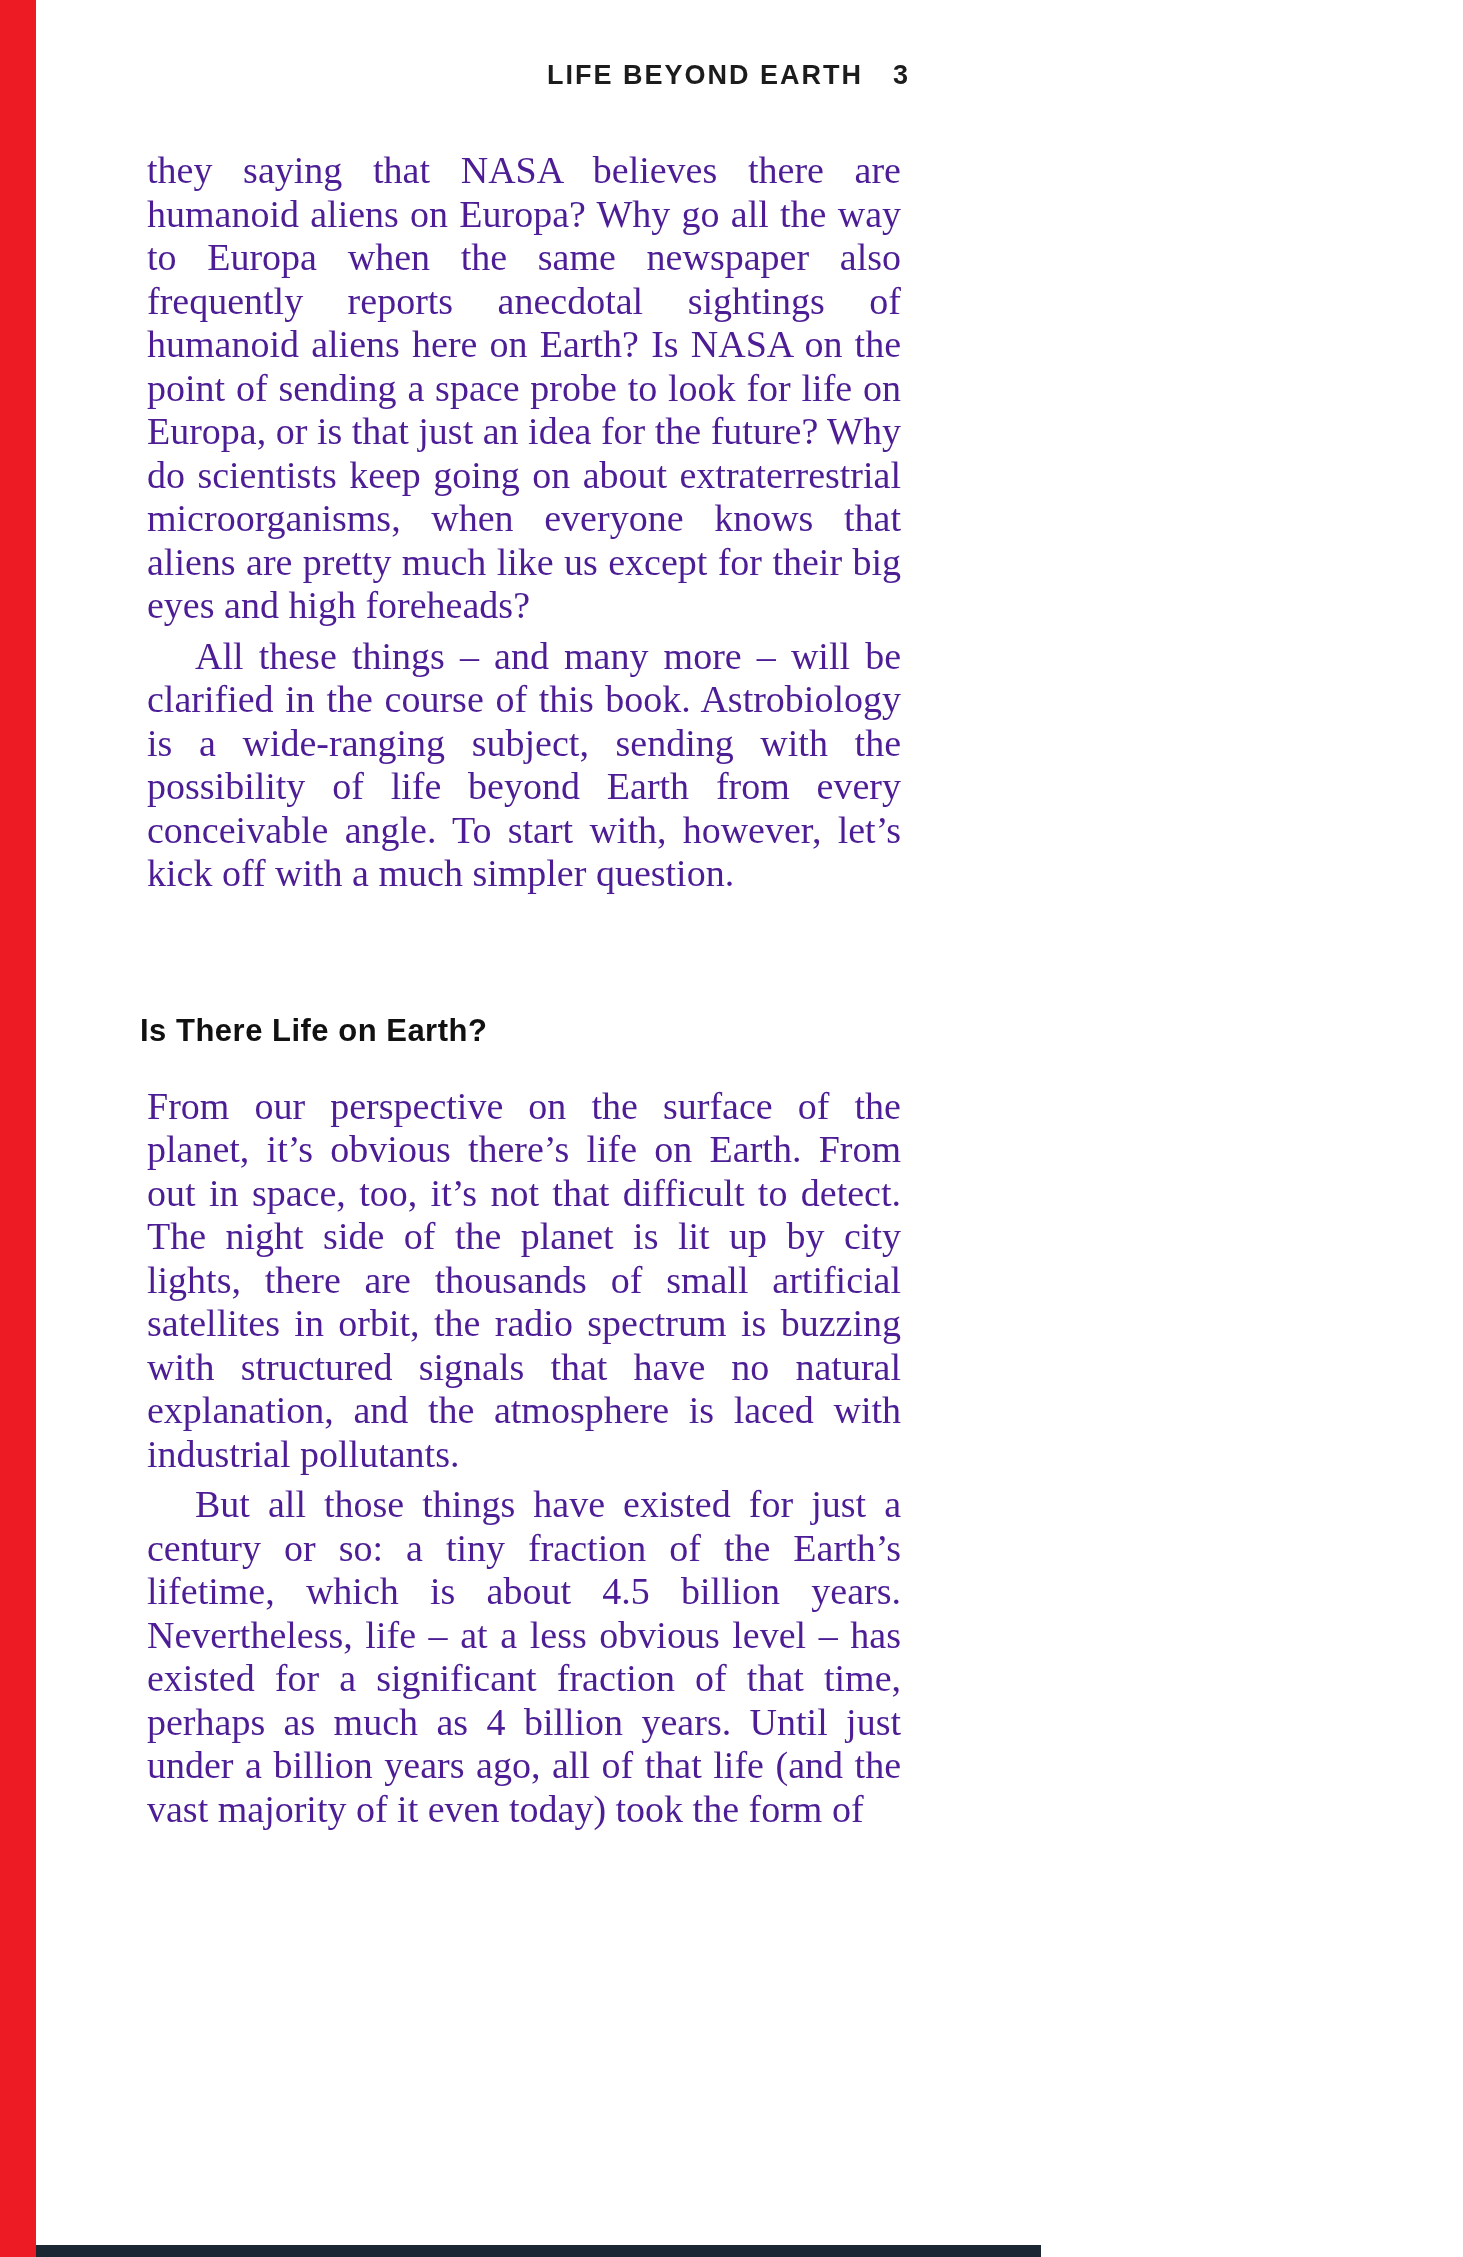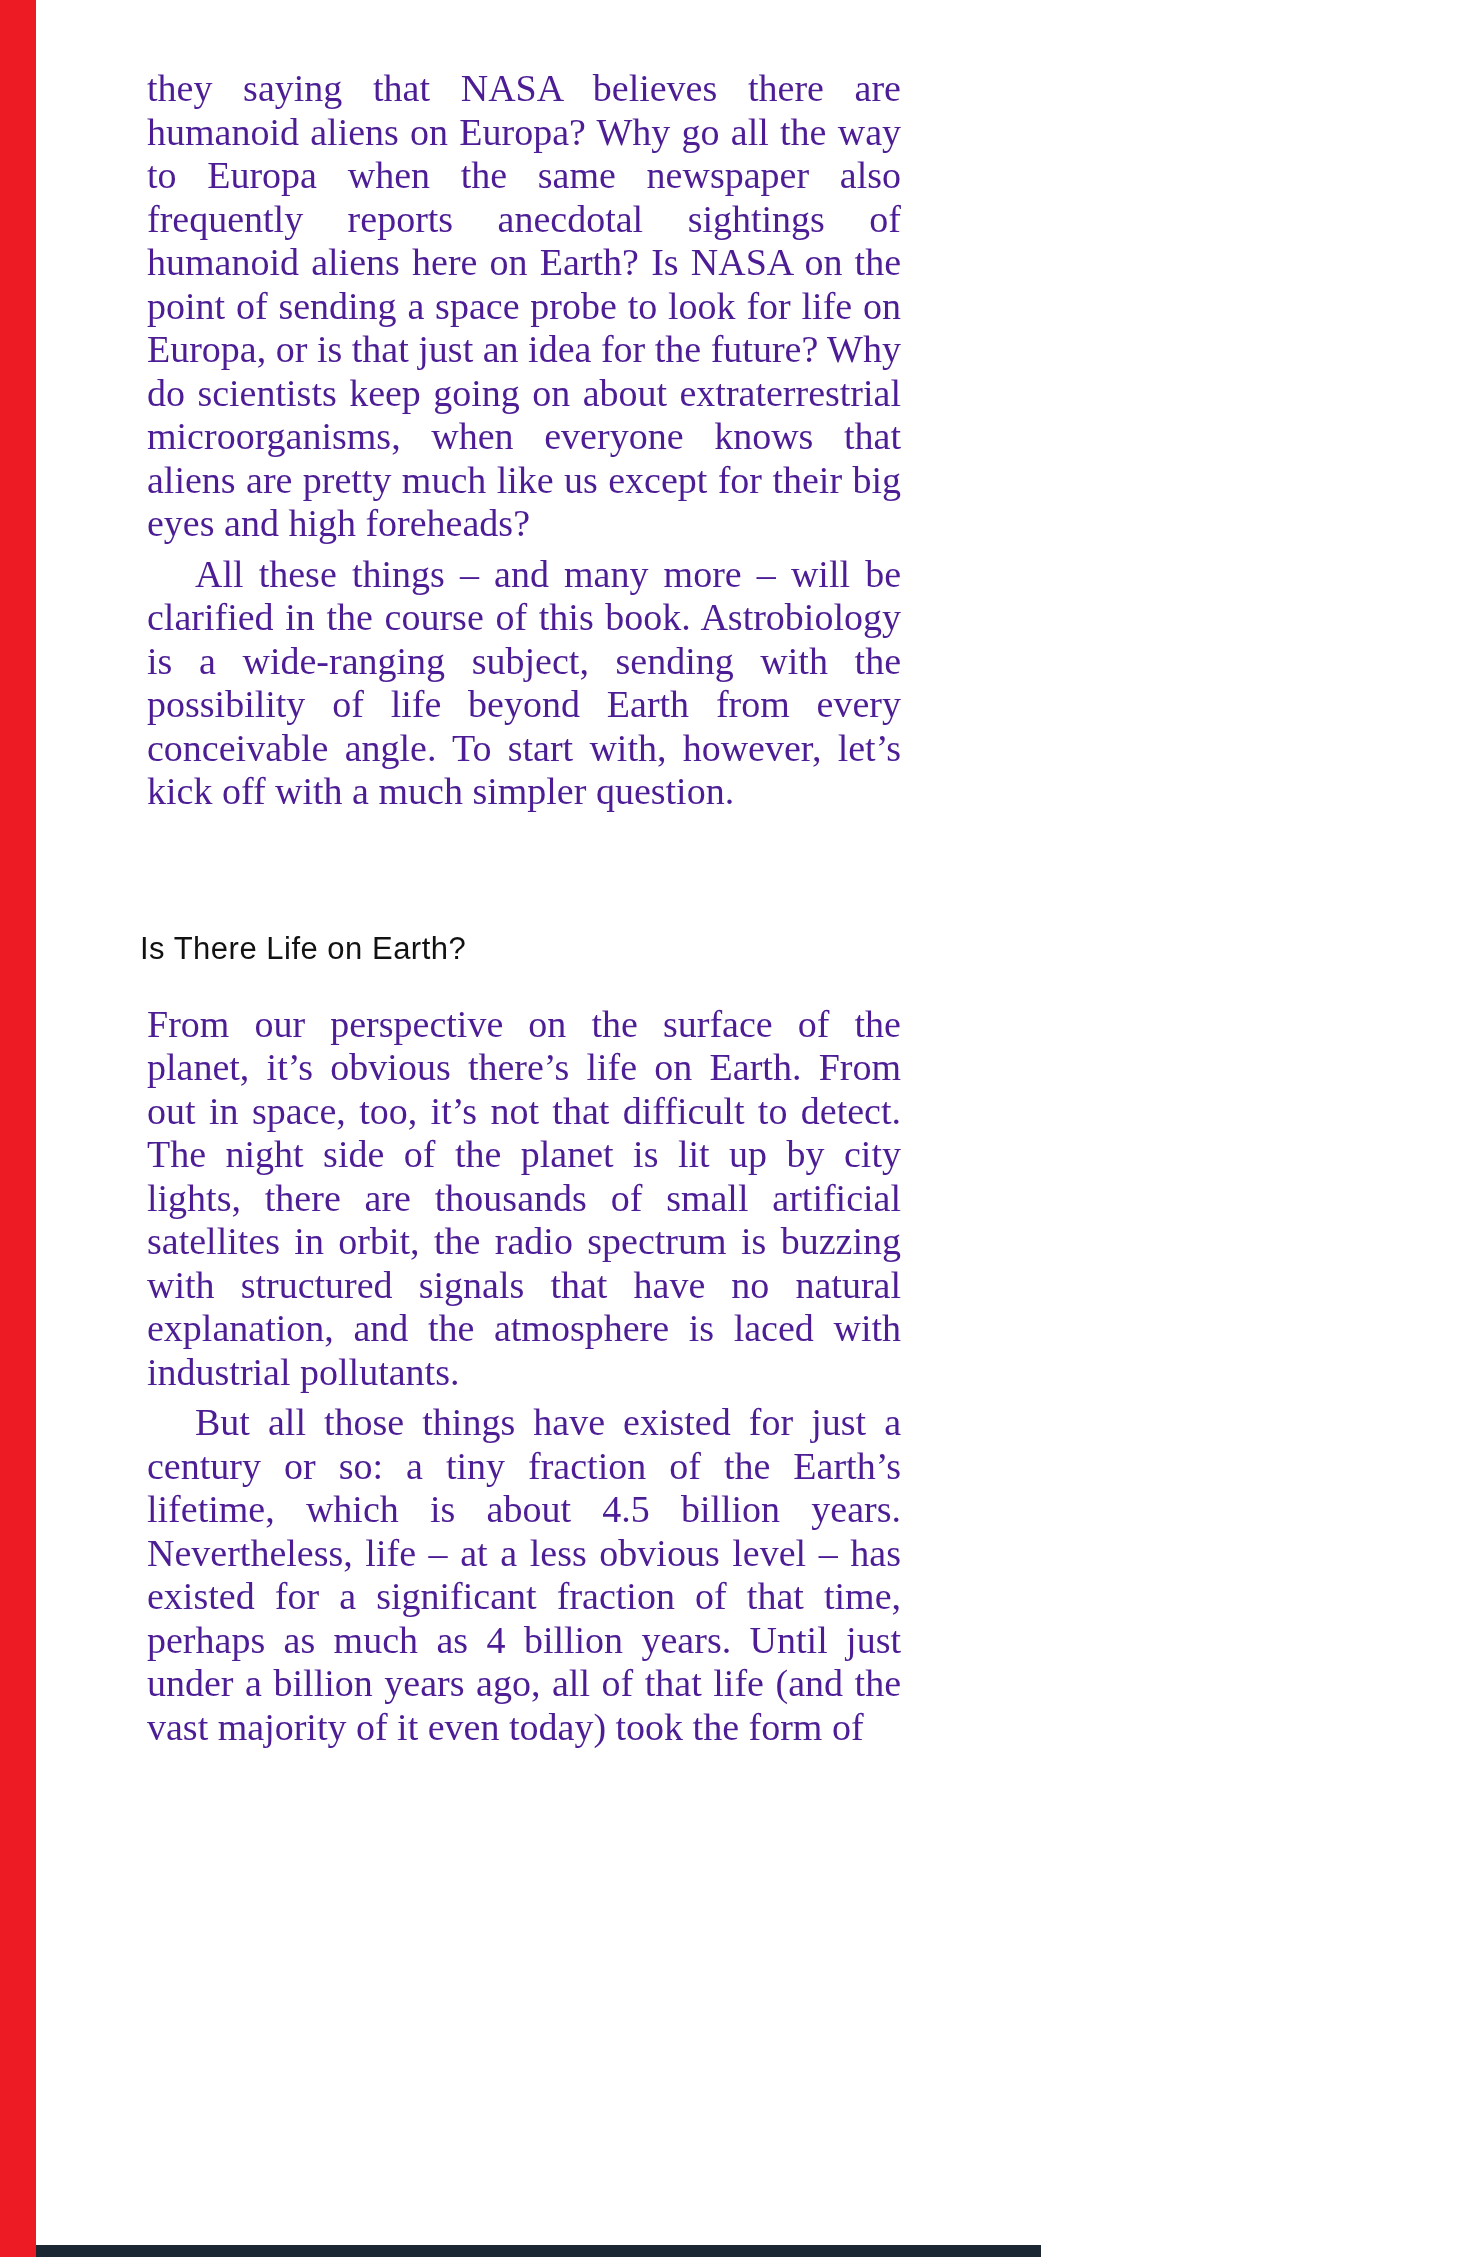--- a/index.html
+++ b/index.html
@@ -62,37 +62,40 @@
     margin: 7px;
   }
   p.body.indent {
     text-indent: 48px;
   }
   .section-gap {
     height: 110px;
   }
   h2.section-heading {
     font-family: "Liberation Sans", sans-serif;
-    font-weight: normal;
+    font-weight: bold;
     font-size: 31px;
     color: #111111;
     margin: 0 0 36px 0;
     letter-spacing: 0.5px;
   }
 </style>
 </head>
 <body>
 
 <div class="page">
 
   <div class="red-stripe"></div>
   <div class="bottom-edge"></div>
 
   <div class="content">
 
+    <div class="running-header">
+      <span>LIFE BEYOND EARTH</span><span class="pagenum">3</span>
+    </div>
 
     <p class="body">they saying that NASA believes there are humanoid aliens on Europa? Why go all the way to Europa when the same newspaper also frequently reports anecdotal sightings of humanoid aliens here on Earth? Is NASA on the point of sending a space probe to look for life on Europa, or is that just an idea for the future? Why do scientists keep going on about extraterrestrial microorganisms, when everyone knows that aliens are pretty much like us except for their big eyes and high foreheads?</p>
 
     <p class="body indent">All these things – and many more – will be clarified in the course of this book. Astrobiology is a wide-ranging subject, sending with the possibility of life beyond Earth from every conceivable angle. To start with, however, let’s kick off with a much simpler question.</p>
 
     <div class="section-gap"></div>
 
     <h2 class="section-heading">Is There Life on Earth?</h2>
 
     <p class="body">From our perspective on the surface of the planet, it’s obvious there’s life on Earth. From out in space, too, it’s not that difficult to detect. The night side of the planet is lit up by city lights, there are thousands of small artificial satellites in orbit, the radio spectrum is buzzing with structured signals that have no natural explanation, and the atmosphere is laced with industrial pollutants.</p>

